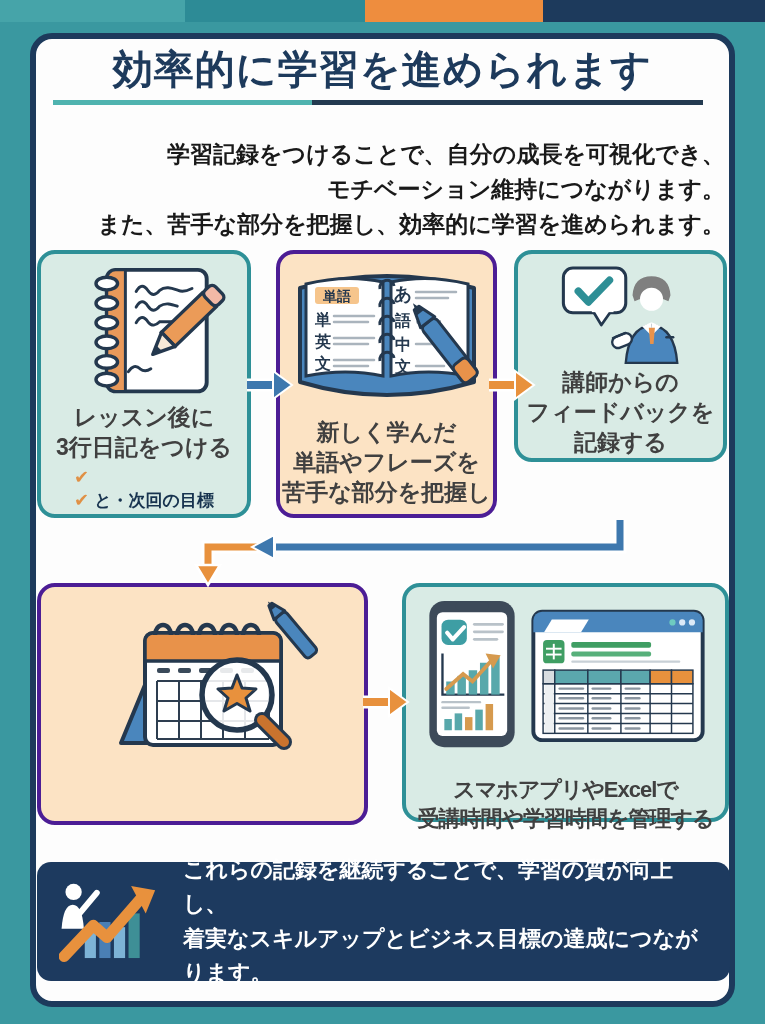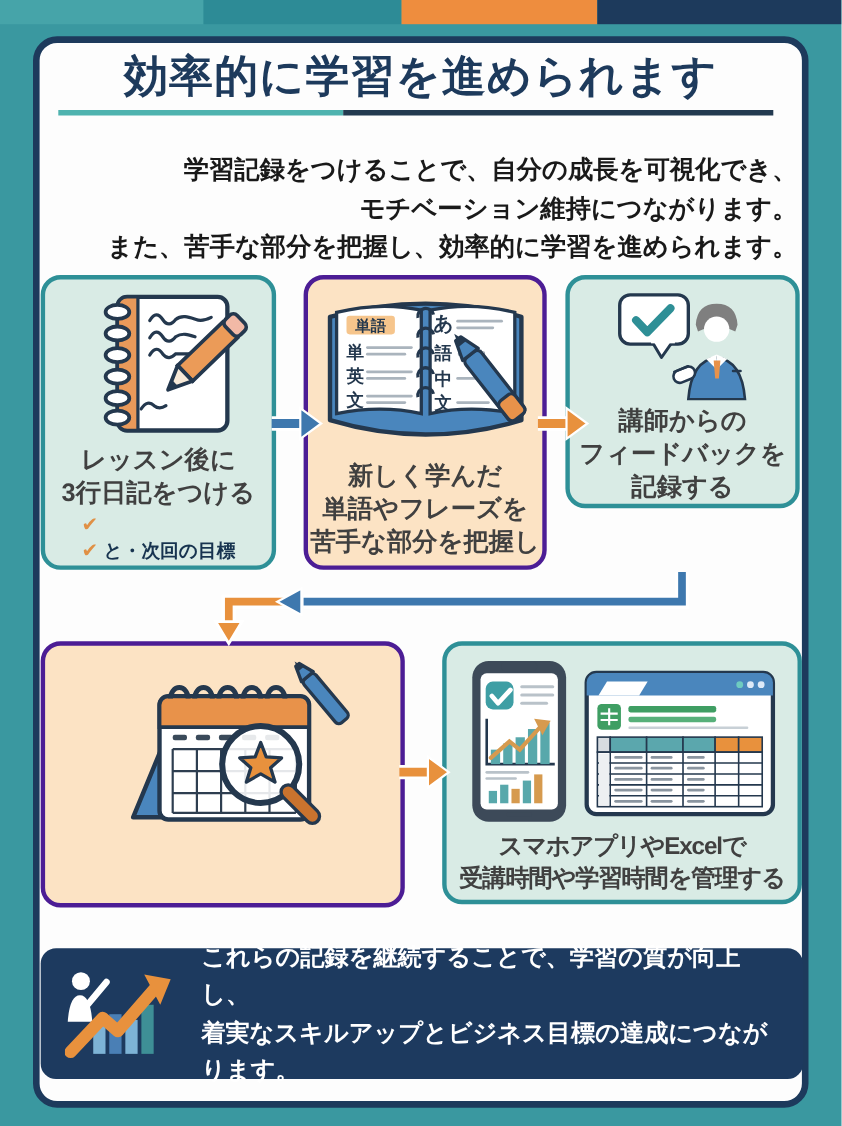--- a/index.html
+++ b/index.html
@@ -33,21 +33,21 @@
   .step{
     position:absolute;border-radius:18px;box-sizing:border-box;
     display:flex;flex-direction:column;align-items:center;
   }
   .step.teal{background:#d9ebe5;border:4px solid #2e9097;}
   .step.orange{background:#fce3c4;border:4px solid #4c1d95;}
   .step1{left:37px;top:250px;width:214px;height:268px;}
   .step2{left:276px;top:250px;width:221px;height:268px;}
   .step3{left:514px;top:250px;width:213px;height:212px;}
   .step4{left:37px;top:583px;width:331px;height:242px;}
-  .step5{left:402px;top:583px;width:327px;height:239px;}
+  .step5{left:402px;top:583px;width:327px;height:239px;gap:21px;}
 
   .step-label{
     font-size:23px;font-weight:800;color:#404040;text-align:center;
     line-height:1.3;white-space:pre-line;margin-top:4px;
   }
   .step4 .step-label{font-size:24px;margin-top:8px;}
   .step5 .step-label{font-size:22px;letter-spacing:-1px;margin-top:6px;}
 
   .checklist{margin-top:3px;padding:0 8px;}
   .check-item{

